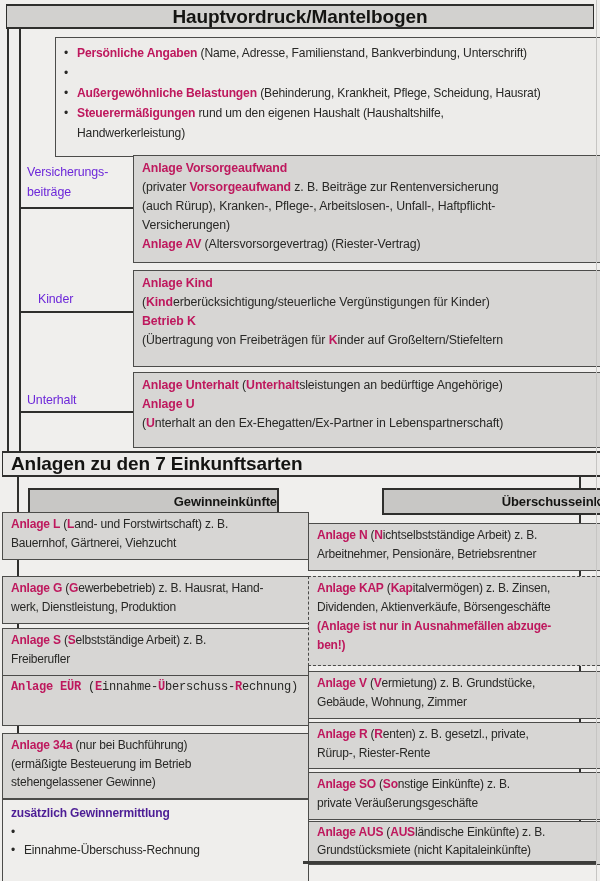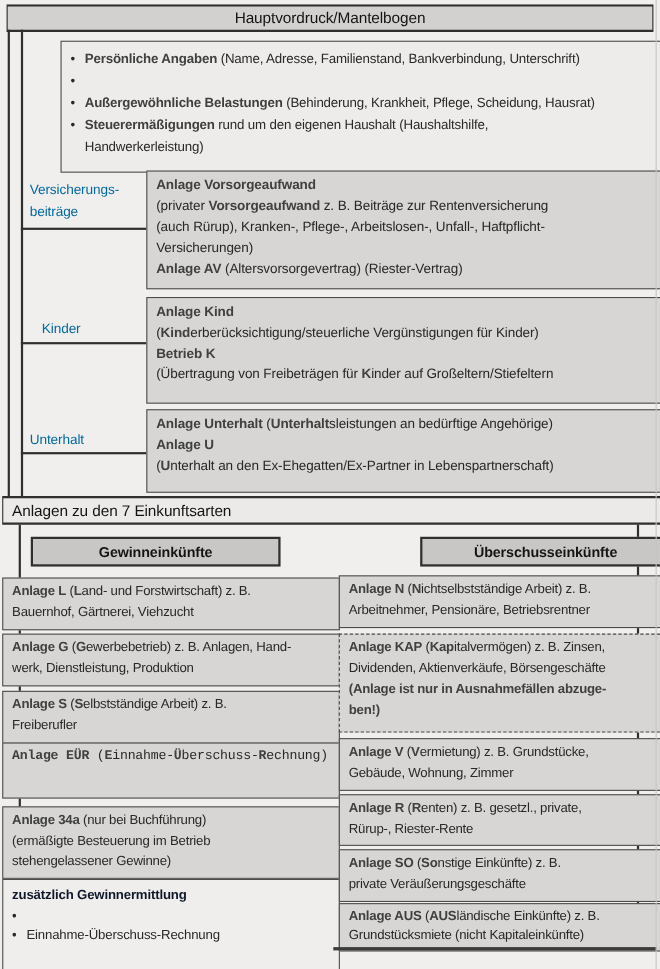--- a/index.html
+++ b/index.html
@@ -8,47 +8,48 @@
     background:#f0efed;
     font-family:"Liberation Sans",sans-serif;
     color:#262624;
   }
   .page{position:absolute;inset:0;overflow:hidden;}
   .vline{position:absolute;width:2px;background:#2f2f2d;}
   .hline{position:absolute;height:2px;background:#2f2f2d;}
   .hbar{
     position:absolute;background:#d2d1cf;
     border:1px solid #2f2f2d;border-top-width:2px;border-bottom-width:2px;
-    font-weight:normal;font-size:14px;color:#141412;
+    font-weight:bold;font-size:19px;color:#141412;
     letter-spacing:-0.1px;
   }
   .hbar.center{text-align:center;}
   .hbar.light{background:#ebeae8;}
   .box{
     position:absolute;background:#d7d6d4;
     border:1.5px solid #4c4c4a;
     font-size:12.3px;line-height:19px;color:#282826;
     padding:3px 8px;overflow:hidden;letter-spacing:-0.1px;
   }
-  .box b{color:#404040;}
+  .box b{color:#be185d;}
   .box.lightfill{background:#edecea;}
   .box.dashed{border-style:dashed;border-width:1.5px;border-color:#4a4a48;}
   .colbox{font-size:12px;line-height:19px;letter-spacing:-0.2px;padding:2px 8px;}
   .colhead{
     position:absolute;background:#c8c7c5;
     border:2px solid #2f2f2d;
-    font-weight:bold;font-size:13px;text-align:center;color:#141412;
+    font-weight:bold;font-size:13px;text-align:right;color:#141412;
     letter-spacing:-0.1px;
+    padding-left:24px;
   }
-  .label{position:absolute;font-size:12.4px;line-height:20px;color:#0369a1;letter-spacing:-0.1px;}
+  .label{position:absolute;font-size:12.4px;line-height:20px;color:#6d28d9;letter-spacing:-0.1px;}
   .bullet{display:flex;}
   .bullet .dot{flex:none;width:13px;}
   .infobox{font-size:12.1px;line-height:20px;letter-spacing:-0.15px;padding:5px 8px;}
   .zusatz{font-size:12px;line-height:18.5px;letter-spacing:-0.15px;padding:4px 8px;background:#efeeec;}
-  .zusatz .heading{font-weight:bold;color:#0f172a;}
+  .zusatz .heading{font-weight:bold;color:#4c1d95;}
   .edge-r{position:absolute;top:0;width:1px;height:881px;background:#c6c5c3;}
   .shadowbar{position:absolute;background:#3c3c3a;}
 </style>
 </head>
 <body>
 
 <div class="page">
 
   <div class="hbar center" style="left:6px;top:4px;width:586px;height:21px;line-height:21px;">
     <span>Hauptvordruck/Mantelbogen</span>
@@ -107,25 +108,25 @@
   <div class="vline" style="left:17px;top:477px;height:322px;"></div>
   <div class="vline" style="left:579px;top:477px;height:345px;"></div>
 
   <div class="colhead" style="left:28px;top:488px;width:223px;height:23px;line-height:23px;">
     <span>Gewinneinkünfte</span>
   </div>
   <div class="colhead" style="left:337px;top:488px;width:224px;height:23px;line-height:23px;margin-left:45px;">
     <span>Überschusseinkünfte</span>
   </div>
 
-  <div class="box colbox" style="left:2px;top:525px;width:289px;height:42px;">
+  <div class="box colbox" style="left:2px;top:512px;width:289px;height:42px;">
     <div><b>Anlage L</b><span> (</span><b>L</b><span>and- und Forstwirtschaft) z. B.</span><br><span>Bauernhof, Gärtnerei, Viehzucht</span></div>
   </div>
   <div class="box colbox" style="left:2px;top:576px;width:289px;height:42px;">
-    <div><b>Anlage G</b><span> (</span><b>G</b><span>ewerbebetrieb) z. B. Anlagen, Hand-</span><br><span>werk, Dienstleistung, Produktion</span></div>
+    <div><b>Anlage G</b><span> (</span><b>G</b><span>ewerbebetrieb) z. B. Hausrat, Hand-</span><br><span>werk, Dienstleistung, Produktion</span></div>
   </div>
   <div class="box colbox" style="left:2px;top:628px;width:289px;height:42px;">
     <div><b>Anlage S</b><span> (</span><b>S</b><span>elbstständige Arbeit) z. B.</span><br><span>Freiberufler</span></div>
   </div>
   <div class="box colbox" style="left:2px;top:675px;width:289px;height:45px;font-family:Liberation Mono, monospace;">
     <div><b>Anlage EÜR</b><span> (</span><b>E</b><span>innahme-</span><b>Ü</b><span>berschuss-</span><b>R</b><span>echnung)</span></div>
   </div>
   <div class="box colbox" style="left:2px;top:733px;width:289px;height:60px;line-height:18.5px;">
     <div><b>Anlage 34a</b><span> (nur bei Buchführung)</span><br><span>(ermäßigte Besteuerung im Betrieb</span><br><span>stehengelassener Gewinne)</span></div>
   </div>

